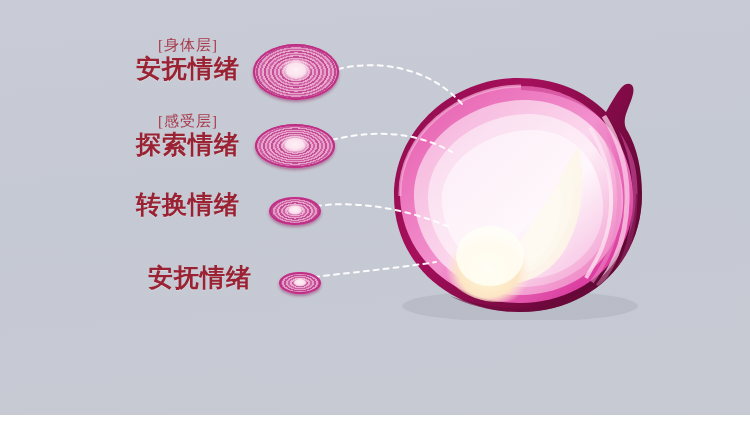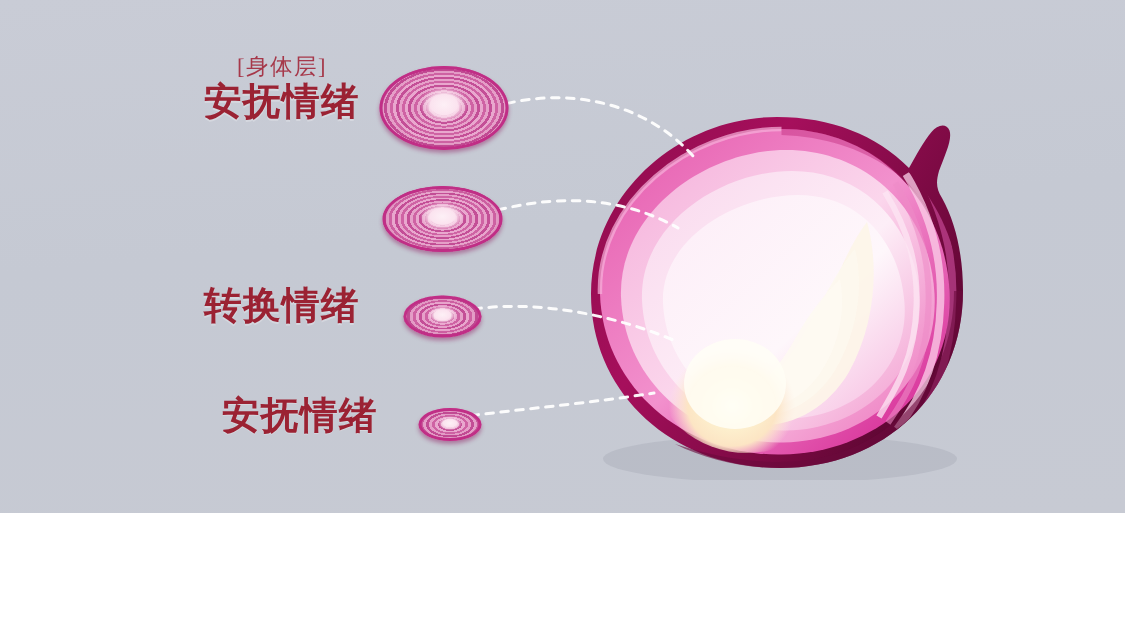--- a/index.html
+++ b/index.html
@@ -6,21 +6,21 @@
     margin: 0;
     padding: 0;
     background: #ffffff;
   }
   body {
     font-family: "Liberation Sans", "DejaVu Sans", sans-serif;
   }
   #stage {
     position: relative;
     width: 750px;
-    height: 342px;
+    height: 415px;
     overflow: hidden;
     background: linear-gradient(175deg, #c9ccd6 0%, #c5c9d3 45%, #c7cad3 100%);
   }
 
   
   .label-group {
     position: absolute;
     text-align: center;
     line-height: 1;
     color: #9e2336;
@@ -272,20 +272,24 @@
   <div class="slice" id="slice3">
     <div class="edge3d"></div>
     <div class="disc"></div>
     <div class="rim"></div>
   </div>
 
   <div class="label-group" id="lbl0">
     <span class="label-layer">[身体层]</span>
     <span class="label-action">安抚情绪</span>
   </div>
+  <div class="label-group" id="lbl1">
+    <span class="label-layer">[感受层]</span>
+    <span class="label-action">探索情绪</span>
+  </div>
   <div class="label-group" id="lbl2">
     <span class="label-action">转换情绪</span>
   </div>
   <div class="label-group" id="lbl3">
     <span class="label-action">安抚情绪</span>
   </div>
 
 
 </div>
 

